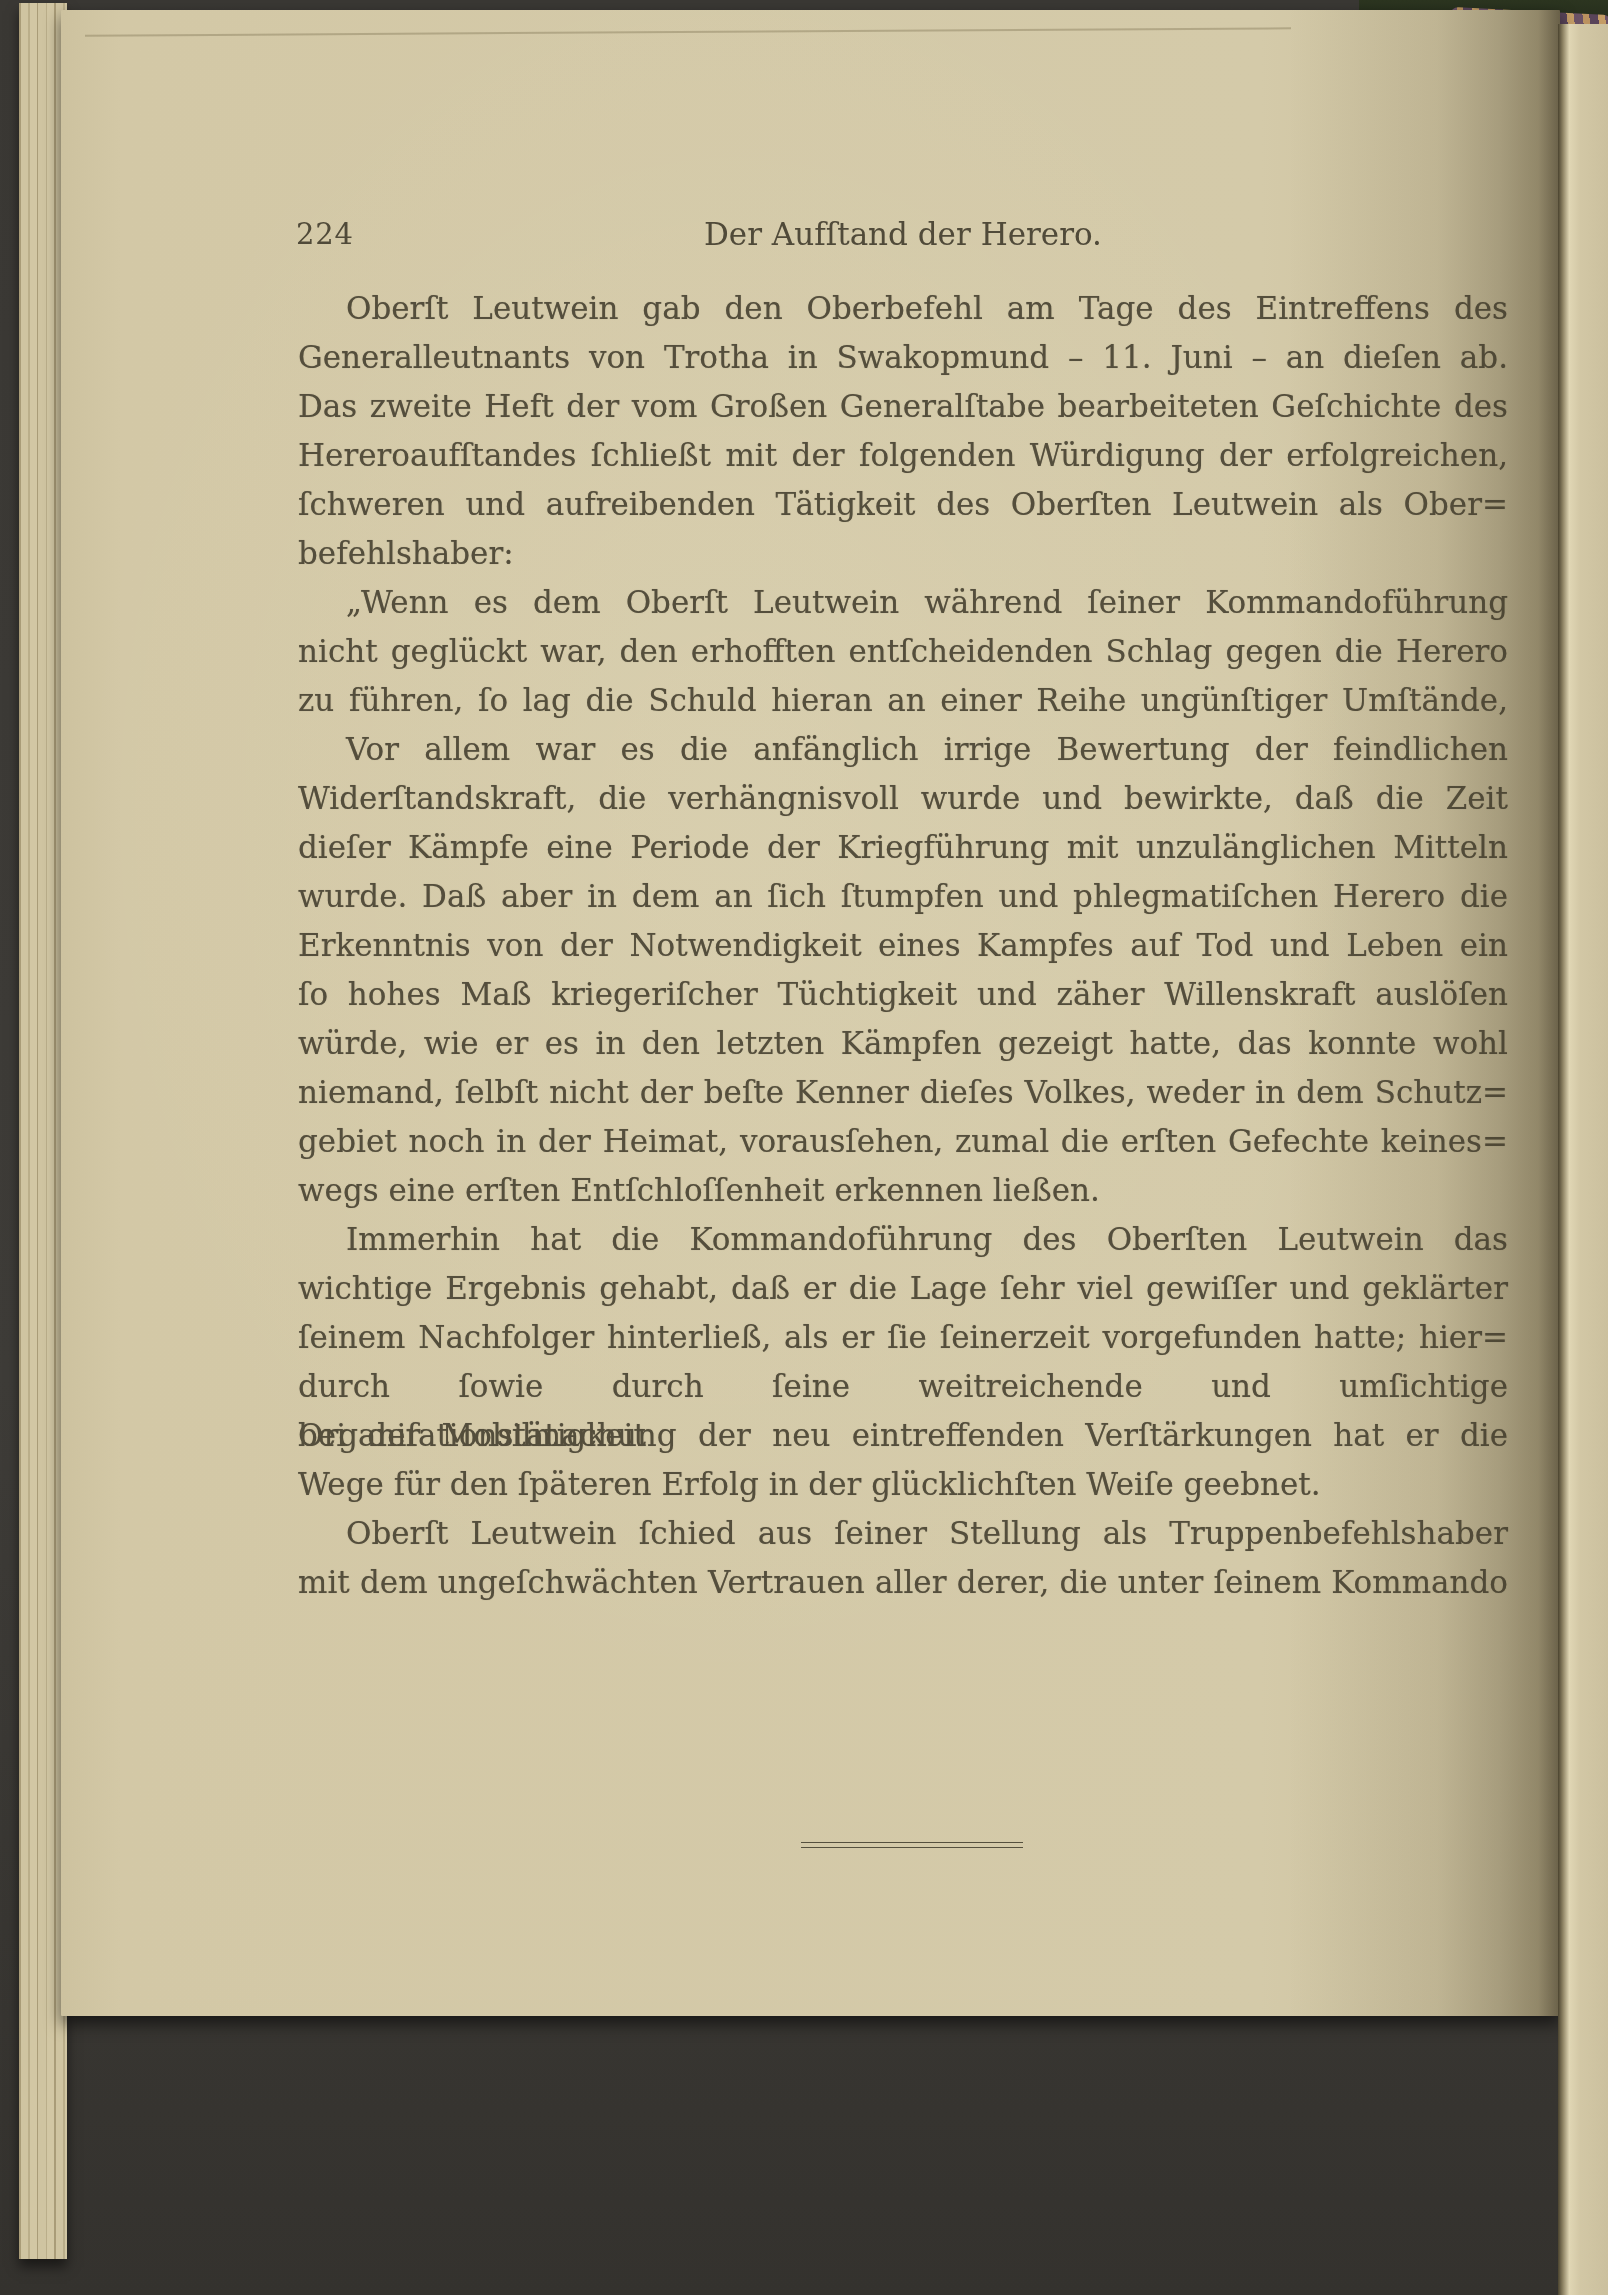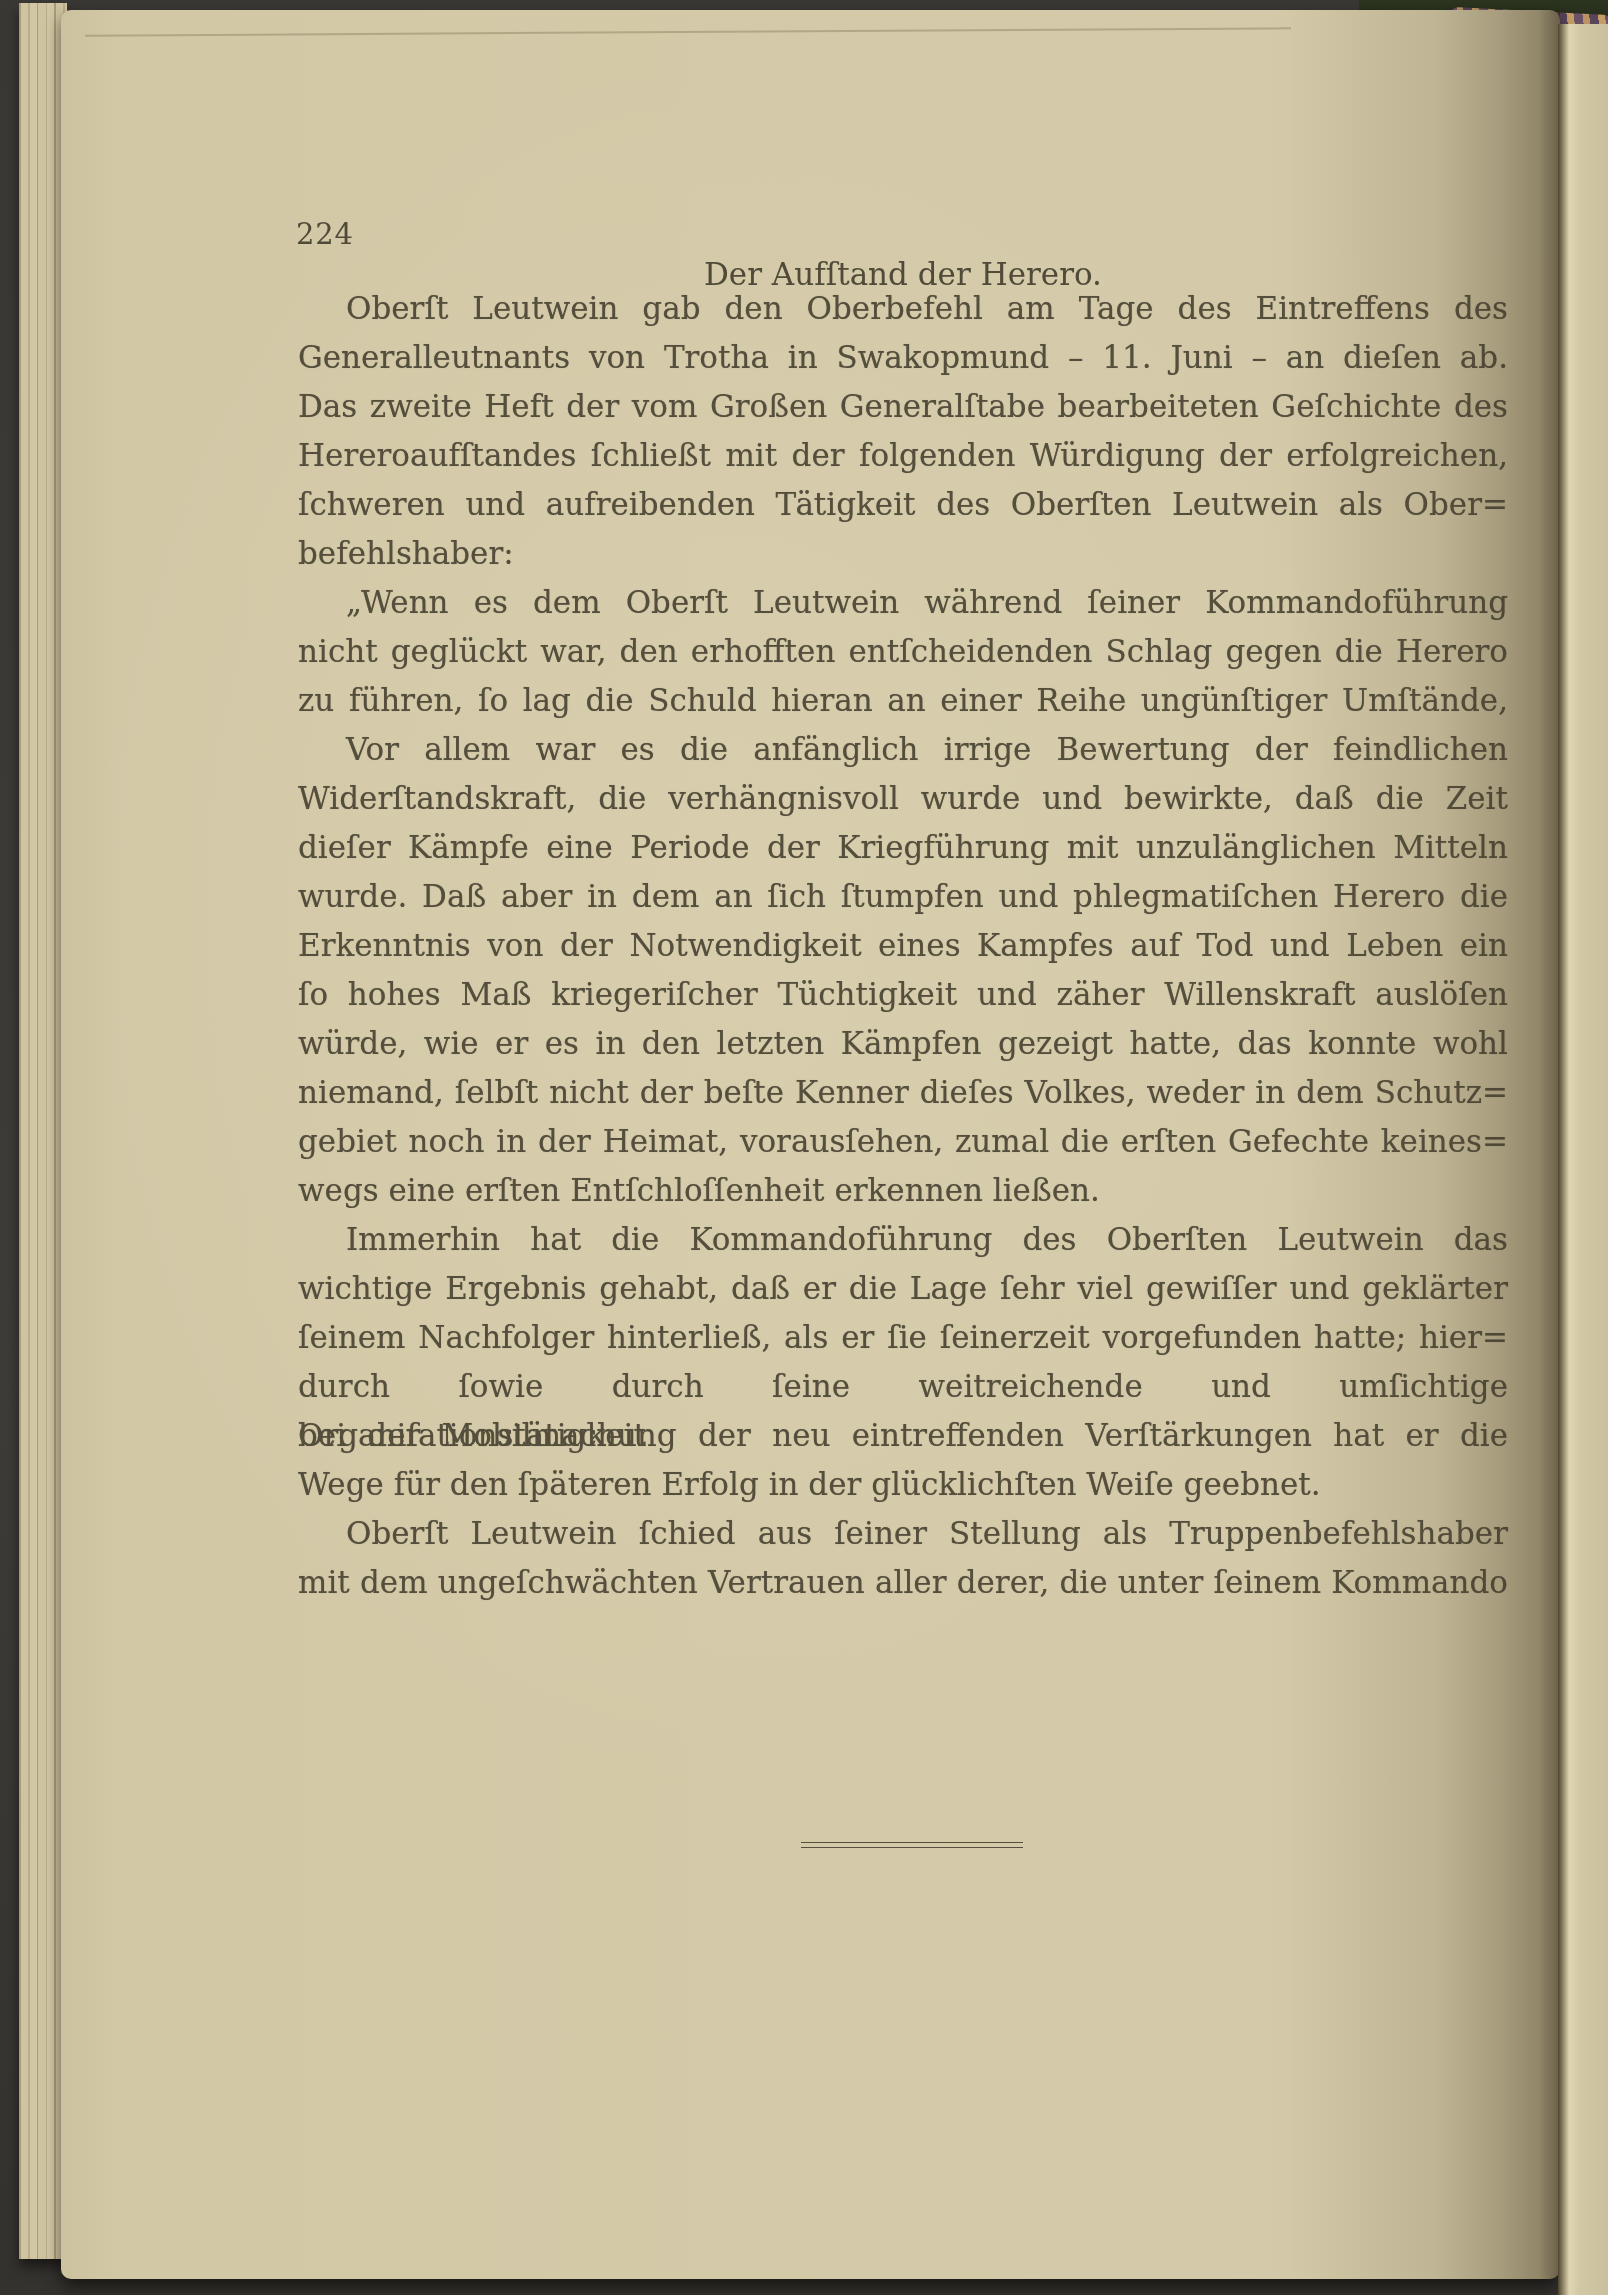--- a/index.html
+++ b/index.html
@@ -15,41 +15,41 @@
   .binding{position:absolute;left:1359px;top:0;width:249px;height:42px;
     background:linear-gradient(180deg,#2c3520 0%,#242c1b 55%,#161a10 100%);}
   .headband{position:absolute;left:1450px;top:11.3px;width:161px;height:16px;
     transform:rotate(3deg);border-radius:8px;
     background:repeating-linear-gradient(80deg,#6b5266 0 8.8px,#bb9260 8.8px 15.3px,#594459 15.3px 24px,#c49c66 24px 31px);}
   
   .page-stack{position:absolute;left:19.3px;top:3.2px;width:48px;height:2256px;
     background:repeating-linear-gradient(90deg,#a99c78 0 1.6px,#cfc4a1 1.6px 8.8px,#baae8a 8.8px 10.5px,#d2c7a4 10.5px 17.7px);
     box-shadow:0 8px 11.3px rgba(0,0,0,.5);}
   
-  .page{position:absolute;left:61px;top:9.6px;width:1499px;height:2269px;
-    border-radius:10px;
+  .page{position:absolute;left:61px;top:9.6px;width:1499px;height:2006px;
+    border-radius:1px;
     background:
       radial-gradient(965px 1286px at 45% 40%, rgba(255,252,230,.10), rgba(0,0,0,0) 70%),
       linear-gradient(90deg,#cdc29f 0,#d3c8a6 4%,#d4caa9 80%,#cabf9c 96%,#b8ac88 100%),
       #d3c8a6;
     box-shadow:0 7.2px 16px rgba(0,0,0,.55);}
   
   .top-sheet-edge{position:absolute;left:24px;top:21px;width:1206px;height:1.6px;
     background:rgba(150,138,105,.55);transform:rotate(-.35deg);}
   
   .gutter-shade{position:absolute;right:0;top:0;width:273px;height:100%;
     background:linear-gradient(90deg,rgba(70,60,38,0) 0%,rgba(70,60,38,.10) 55%,rgba(60,52,32,.34) 92%,rgba(40,34,20,.55) 100%);}
   
   .facing-page{position:absolute;left:1558px;top:24px;width:50px;height:2271px;
     background:linear-gradient(90deg,#4a432f 0,#8d8263 4.8px,#e0d6b4 11.3px,#d2c7a5 22.5px,#cbc09e 100%);}
   
   .page-number{position:absolute;left:235px;top:207px;font-size:29px;color:#504a39;
     letter-spacing:0.8px;}
   .running-header{position:absolute;left:237px;top:206px;width:1210px;text-align:center;
-    font-size:31px;color:#504a39;margin-top:40px;}
+    font-size:31px;color:#504a39;}
   
   .text-block{position:absolute;left:237px;top:274px;width:1210px;color:#544e3c;
     font-size:31px;text-shadow:0 0 0.8px rgba(84,78,60,.45);}
   .line{height:49px;line-height:49px;white-space:normal;
     text-align:justify;text-align-last:justify;}
   .line.indent{padding-left:48px;}
   .line.last{text-align:center;text-align-last:left;}
   
   .divider{position:absolute;left:740px;top:1832px;width:222px;height:4.8px;
     border-top:1.6px solid #55503e;border-bottom:1.6px solid #55503e;}

